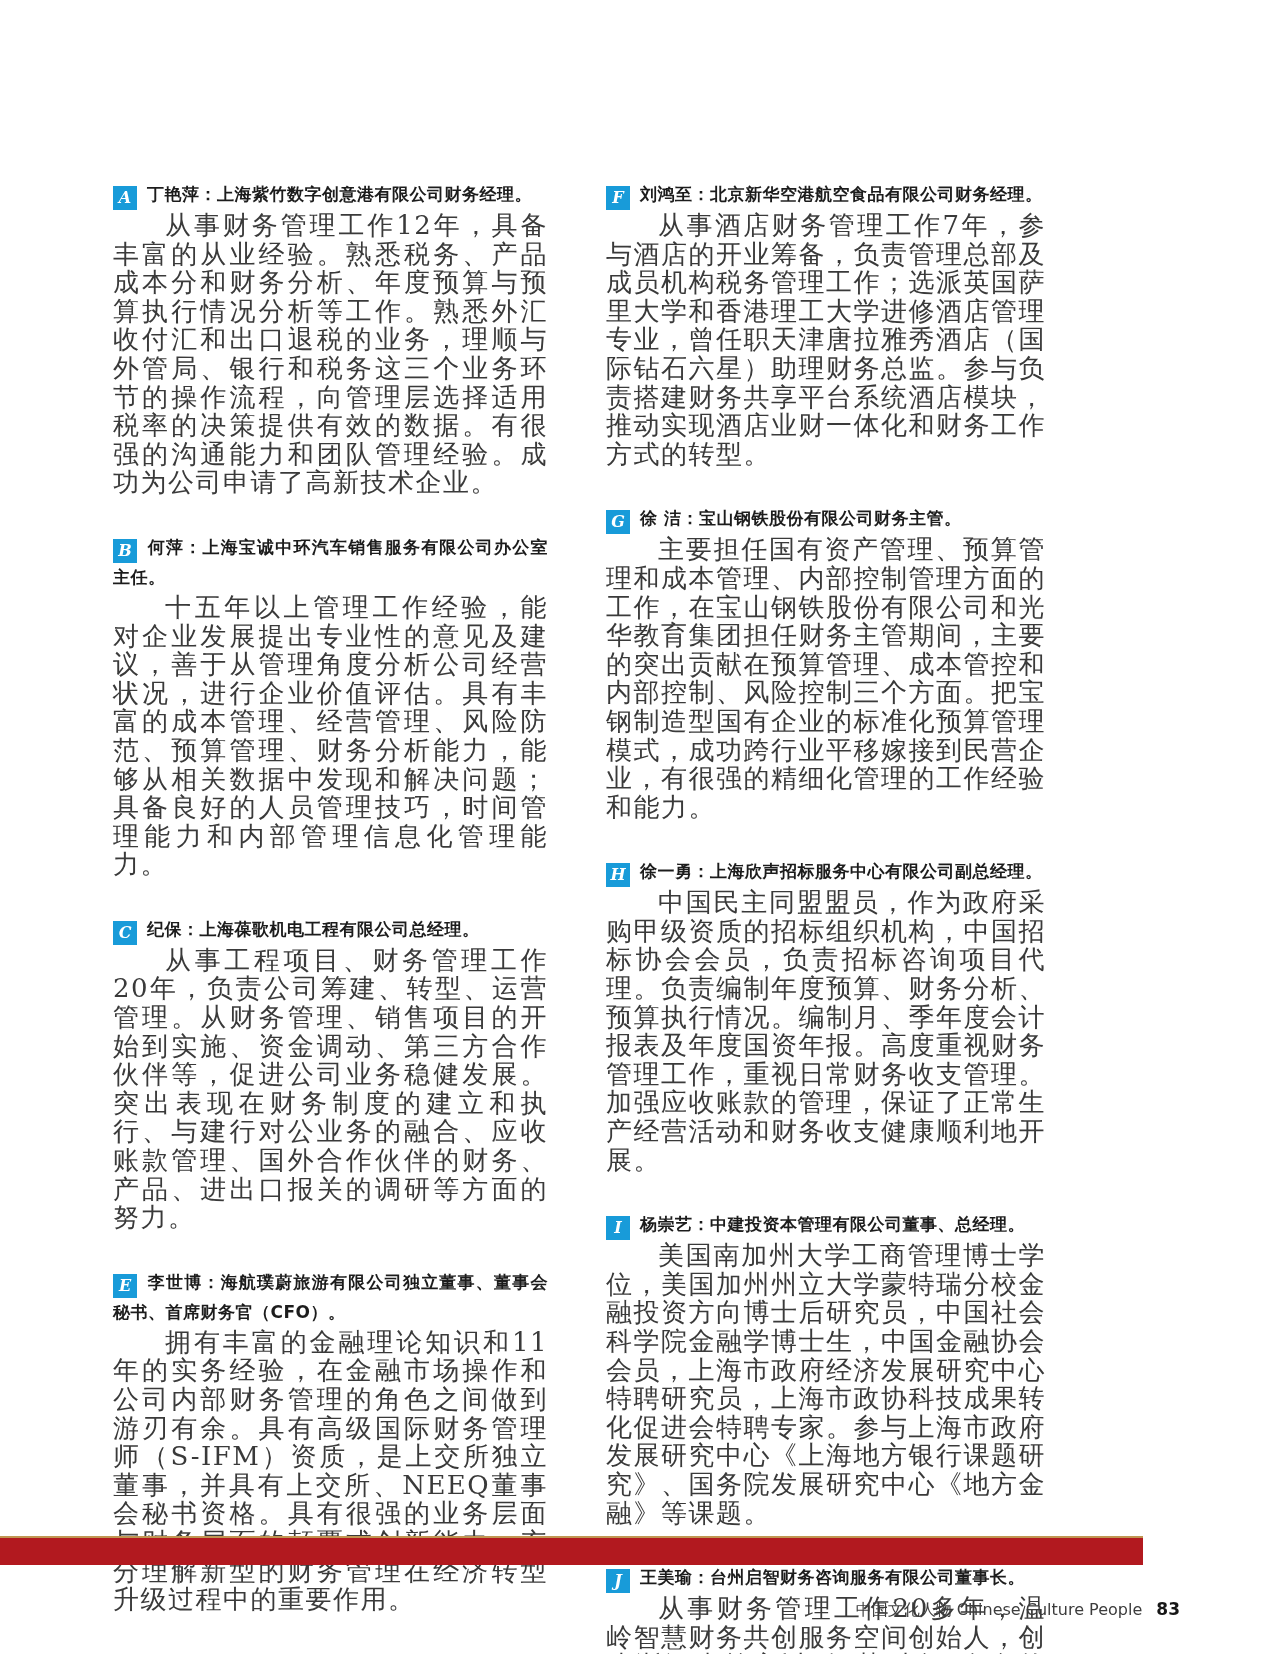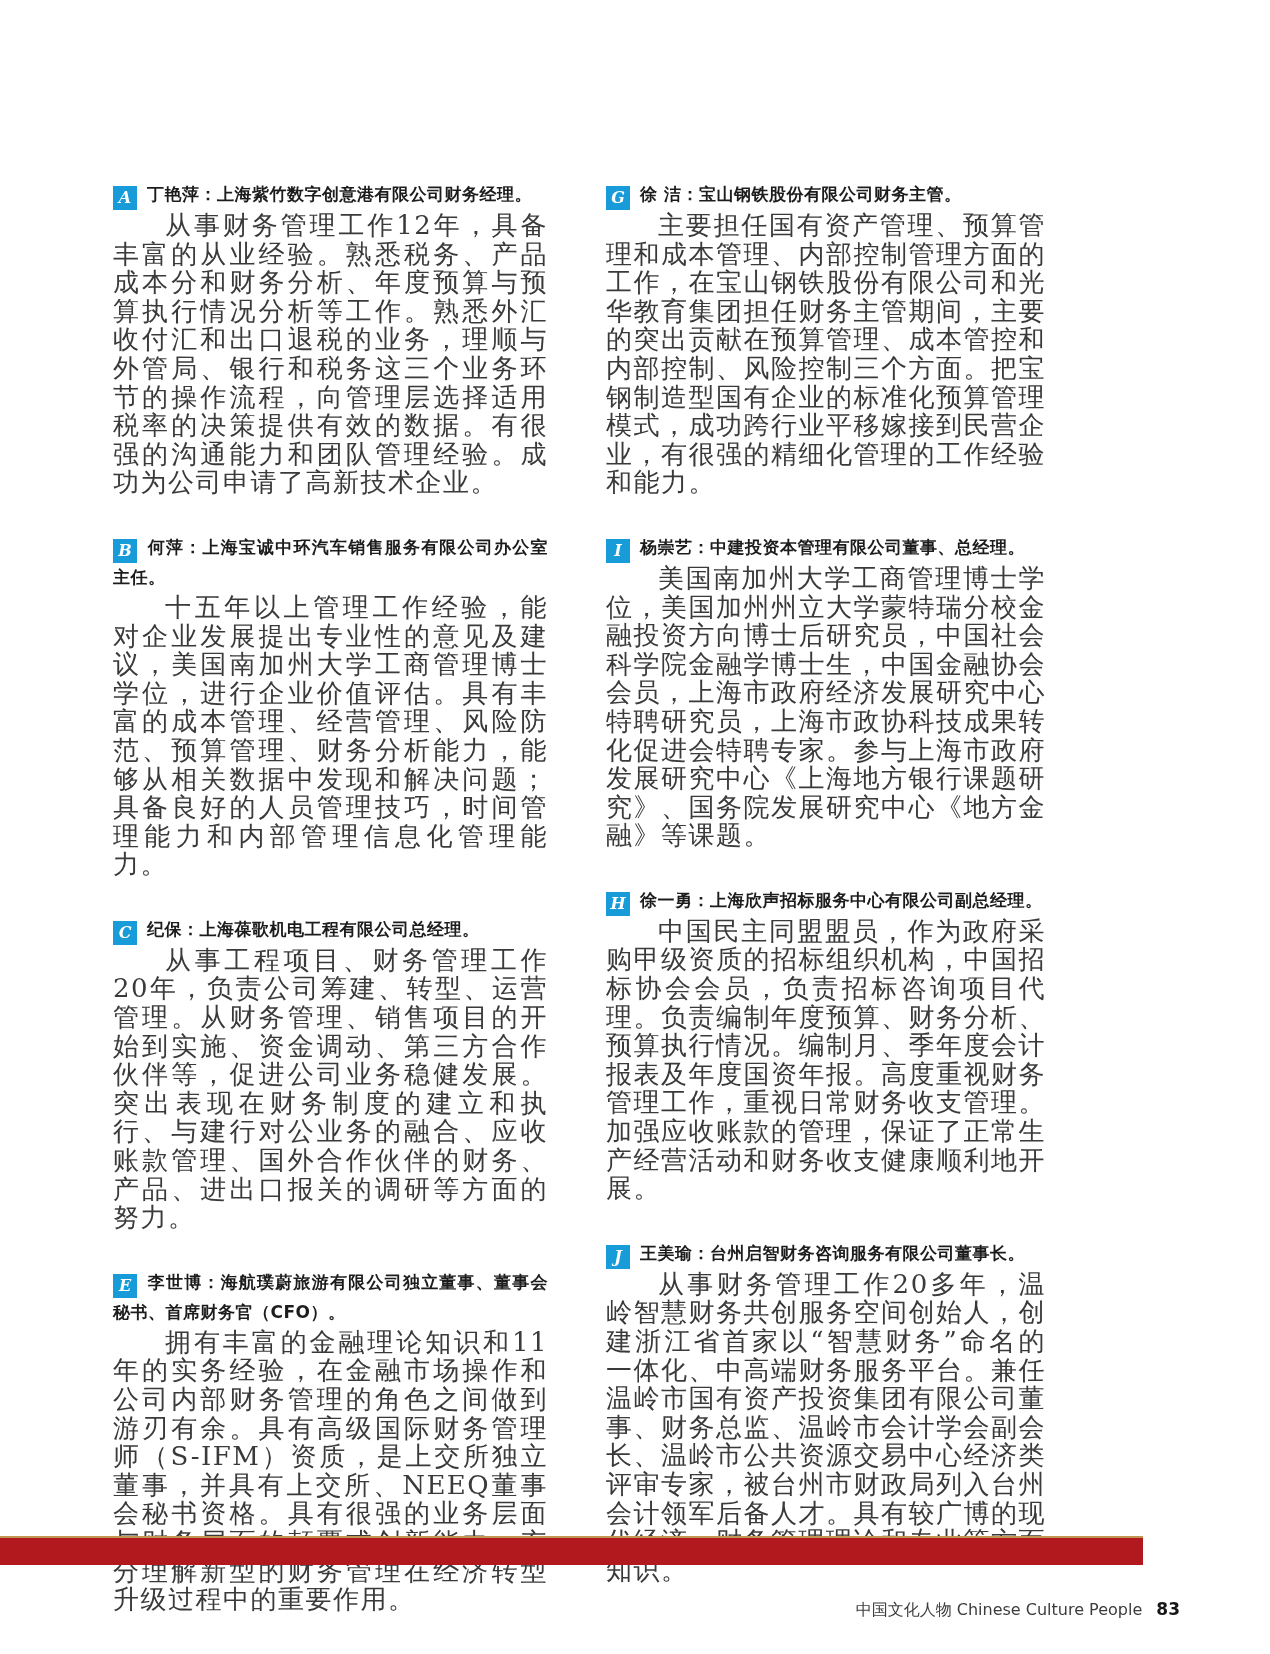--- a/index.html
+++ b/index.html
@@ -83,54 +83,58 @@
 
   <div class="column col-left">
 
     <section class="entry">
       <h3 class="entry-heading"><span class="label-badge">A</span><span>丁艳萍：上海紫竹数字创意港有限公司财务经理。</span></h3>
       <p class="entry-body">从事财务管理工作12年，具备丰富的从业经验。熟悉税务、产品成本分和财务分析、年度预算与预算执行情况分析等工作。熟悉外汇收付汇和出口退税的业务，理顺与外管局、银行和税务这三个业务环节的操作流程，向管理层选择适用税率的决策提供有效的数据。有很强的沟通能力和团队管理经验。成功为公司申请了高新技术企业。</p>
     </section>
 
     <section class="entry">
       <h3 class="entry-heading"><span class="label-badge">B</span><span>何萍：上海宝诚中环汽车销售服务有限公司办公室主任。</span></h3>
-      <p class="entry-body">十五年以上管理工作经验，能对企业发展提出专业性的意见及建议，美国南加州大学工商管理博士学位，进行企业价值评估。具有丰富的成本管理、经营管理、风险防范、预算管理、财务分析能力，能够从相关数据中发现和解决问题；具备良好的人员管理技巧，时间管理能力和内部管理信息化管理能力。</p>
+      <p class="entry-body">十五年以上管理工作经验，能对企业发展提出专业性的意见及建议，善于从管理角度分析公司经营状况，进行企业价值评估。具有丰富的成本管理、经营管理、风险防范、预算管理、财务分析能力，能够从相关数据中发现和解决问题；具备良好的人员管理技巧，时间管理能力和内部管理信息化管理能力。</p>
     </section>
 
     <section class="entry">
       <h3 class="entry-heading"><span class="label-badge">C</span><span>纪保：上海葆歌机电工程有限公司总经理。</span></h3>
       <p class="entry-body">从事工程项目、财务管理工作20年，负责公司筹建、转型、运营管理。从财务管理、销售项目的开始到实施、资金调动、第三方合作伙伴等，促进公司业务稳健发展。突出表现在财务制度的建立和执行、与建行对公业务的融合、应收账款管理、国外合作伙伴的财务、产品、进出口报关的调研等方面的努力。</p>
     </section>
 
     <section class="entry">
     </section>
 
     <section class="entry">
       <h3 class="entry-heading"><span class="label-badge">E</span><span>李世博：海航璞蔚旅游有限公司独立董事、董事会秘书、首席财务官（CFO）。</span></h3>
       <p class="entry-body">拥有丰富的金融理论知识和11年的实务经验，在金融市场操作和公司内部财务管理的角色之间做到游刃有余。具有高级国际财务管理师（S-IFM）资质，是上交所独立董事，并具有上交所、NEEQ董事会秘书资格。具有很强的业务层面与财务层面的颠覆式创新能力。充分理解新型的财务管理在经济转型升级过程中的重要作用。</p>
     </section>
 
   </div>
 
   <div class="column col-right">
 
+    <section class="entry">
+      <h3 class="entry-heading"><span class="label-badge">F</span><span>刘鸿至：北京新华空港航空食品有限公司财务经理。</span></h3>
+      <p class="entry-body">从事酒店财务管理工作7年，参与酒店的开业筹备，负责管理总部及成员机构税务管理工作；选派英国萨里大学和香港理工大学进修酒店管理专业，曾任职天津唐拉雅秀酒店（国际钻石六星）助理财务总监。参与负责搭建财务共享平台系统酒店模块，推动实现酒店业财一体化和财务工作方式的转型。</p>
+    </section>
 
     <section class="entry">
       <h3 class="entry-heading"><span class="label-badge">G</span><span>徐 洁：宝山钢铁股份有限公司财务主管。</span></h3>
       <p class="entry-body">主要担任国有资产管理、预算管理和成本管理、内部控制管理方面的工作，在宝山钢铁股份有限公司和光华教育集团担任财务主管期间，主要的突出贡献在预算管理、成本管控和内部控制、风险控制三个方面。把宝钢制造型国有企业的标准化预算管理模式，成功跨行业平移嫁接到民营企业，有很强的精细化管理的工作经验和能力。</p>
     </section>
 
     <section class="entry">
-      <h3 class="entry-heading"><span class="label-badge">I</span><span>杨崇艺：中建投资本管理有限公司董事、总经理。</span></h3>
-      <p class="entry-body">美国南加州大学工商管理博士学位，美国加州州立大学蒙特瑞分校金融投资方向博士后研究员，中国社会科学院金融学博士生，中国金融协会会员，上海市政府经济发展研究中心特聘研究员，上海市政协科技成果转化促进会特聘专家。参与上海市政府发展研究中心《上海地方银行课题研究》、国务院发展研究中心《地方金融》等课题。</p>
+      <h3 class="entry-heading"><span class="label-badge">H</span><span>徐一勇：上海欣声招标服务中心有限公司副总经理。</span></h3>
+      <p class="entry-body">中国民主同盟盟员，作为政府采购甲级资质的招标组织机构，中国招标协会会员，负责招标咨询项目代理。负责编制年度预算、财务分析、预算执行情况。编制月、季年度会计报表及年度国资年报。高度重视财务管理工作，重视日常财务收支管理。加强应收账款的管理，保证了正常生产经营活动和财务收支健康顺利地开展。</p>
     </section>
 
     <section class="entry">
-      <h3 class="entry-heading"><span class="label-badge">H</span><span>徐一勇：上海欣声招标服务中心有限公司副总经理。</span></h3>
-      <p class="entry-body">中国民主同盟盟员，作为政府采购甲级资质的招标组织机构，中国招标协会会员，负责招标咨询项目代理。负责编制年度预算、财务分析、预算执行情况。编制月、季年度会计报表及年度国资年报。高度重视财务管理工作，重视日常财务收支管理。加强应收账款的管理，保证了正常生产经营活动和财务收支健康顺利地开展。</p>
+      <h3 class="entry-heading"><span class="label-badge">I</span><span>杨崇艺：中建投资本管理有限公司董事、总经理。</span></h3>
+      <p class="entry-body">美国南加州大学工商管理博士学位，美国加州州立大学蒙特瑞分校金融投资方向博士后研究员，中国社会科学院金融学博士生，中国金融协会会员，上海市政府经济发展研究中心特聘研究员，上海市政协科技成果转化促进会特聘专家。参与上海市政府发展研究中心《上海地方银行课题研究》、国务院发展研究中心《地方金融》等课题。</p>
     </section>
 
     <section class="entry">
       <h3 class="entry-heading"><span class="label-badge">J</span><span>王美瑜：台州启智财务咨询服务有限公司董事长。</span></h3>
       <p class="entry-body">从事财务管理工作20多年，温岭智慧财务共创服务空间创始人，创建浙江省首家以“智慧财务”命名的一体化、中高端财务服务平台。兼任温岭市国有资产投资集团有限公司董事、财务总监、温岭市会计学会副会长、温岭市公共资源交易中心经济类评审专家，被台州市财政局列入台州会计领军后备人才。具有较广博的现代经济、财务管理理论和专业等方面知识。</p>
     </section>
 
   </div>
 
   <div class="bottom-bar"></div>

